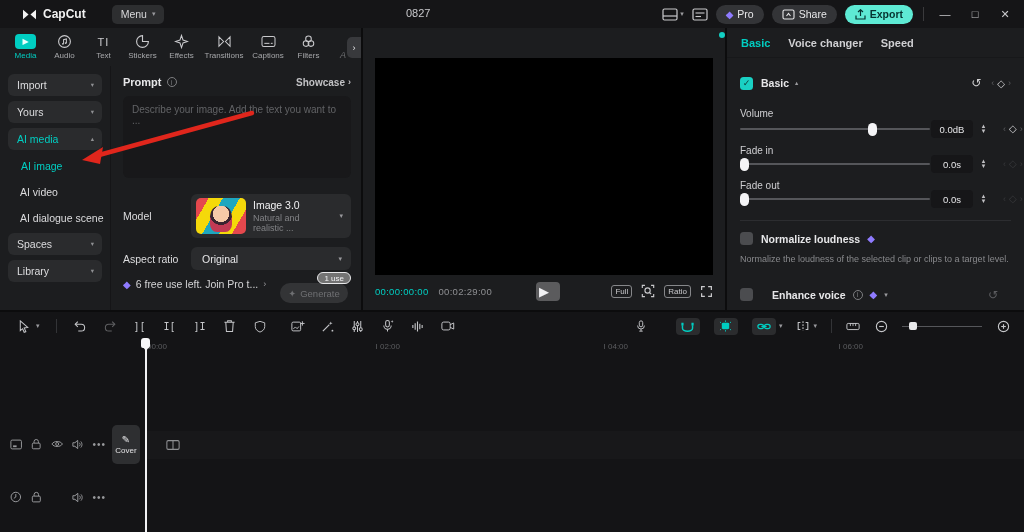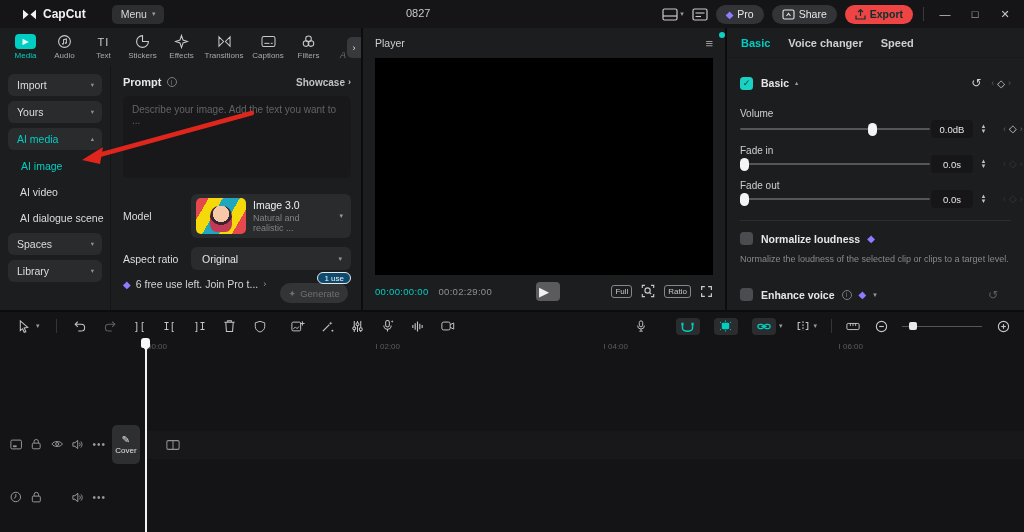--- a/index.html
+++ b/index.html
@@ -12,21 +12,21 @@
   .topbar { position:absolute; left:0; top:0; width:1024px; height:28px; background:#151517;
     display:flex; align-items:center; }
   .logo-wrap { display:flex; align-items:center; gap:6px; margin-left:22px; }
   .logo-text { font-size:12px; font-weight:bold; color:#f2f2f2; }
   .menu-btn { margin-left:26px; height:19px; background:#2d2e30; border-radius:5px;
     display:flex; align-items:center; gap:5px; padding:0 9px; font-size:10.5px; color:#d8d8da; }
   .win-title { position:absolute; left:406px; top:7px; font-size:11px; color:#c9c9cc; }
   .topbar-right { position:absolute; right:0; top:0; height:28px; display:flex; align-items:center; gap:8px; padding-right:8px; }
   .pill { height:19px; border-radius:10px; background:#333437; display:flex; align-items:center; gap:4px;
     padding:0 10px; font-size:10.5px; color:#e8e8ea; }
-  .pill.export { background:#ef4444; color:#06322f; font-weight:bold; }
+  .pill.export { background:#5eead4; color:#06322f; font-weight:bold; }
   .gem { color:#8f7bff; font-size:10px; }
   .winctl { width:22px; text-align:center; font-size:11px; color:#c9c9cc; }
   .tb-divider { width:1px; height:14px; background:#3a3a3c; margin:0 2px; }
   .chev { font-size:7px; color:#9a9a9e; }
 
   
   .panel { position:absolute; top:28px; height:282px; background:#1c1d1f; }
   .left-panel { left:0; width:361px; }
   .player-panel { left:363px; width:362px; }
   .inspector-panel { left:727px; width:297px; }
@@ -75,21 +75,21 @@
   .model-desc { font-size:9px; color:#828386; margin-top:2px; }
   .aspect-row { display:flex; align-items:center; margin-top:9px; }
   .aspect-row .row-lbl { width:68px; font-size:10.5px; color:#dcdcde; }
   .aspect-dd { flex:1; height:23px; background:#2a2b2d; border-radius:6px; display:flex; align-items:center;
     justify-content:space-between; padding:0 9px 0 11px; font-size:10.5px; color:#e6e6e8; }
   .free-row { position:absolute; left:12px; right:10px; bottom:9px; display:flex; align-items:center; gap:5px; font-size:10.5px; color:#d4d4d6; }
   .free-chev { font-size:9px; color:#9a9a9e; }
   .gen-btn { position:absolute; right:3px; bottom:-2px; width:68px; height:20px; background:#3b3c3e; opacity:.75;
     border-radius:10px; display:flex; align-items:center; justify-content:center; gap:4px; font-size:9.5px; color:#8a8b8e; }
   .use-badge { position:absolute; right:0px; bottom:17px; border:1px solid #e8e8ea; border-radius:7px;
-    padding:0px 6px; font-size:8px; color:#f2f2f4; background:#0c4a6e; height:12px; line-height:11px; }
+    padding:0px 6px; font-size:8px; color:#f2f2f4; background:#737373; height:12px; line-height:11px; }
 
   
   .player-head { height:30px; display:flex; align-items:center; padding:0 12px; }
   .player-title { font-size:10.5px; color:#cfcfd2; }
   .hamb { margin-left:auto; color:#9a9a9e; font-size:13px; }
   .video { position:absolute; left:12px; top:30px; width:338px; height:217px; background:#000; }
   .player-ctl { position:absolute; left:0; bottom:8px; width:100%; height:22px; display:flex; align-items:center; padding:0 12px; }
   .tc-cur { font-size:9.5px; color:#00cec2; letter-spacing:.3px;text-align:right; }
   .tc-tot { font-size:9.5px; color:#8f9093; margin-left:10px; letter-spacing:.3px; }
   .ghost-btn { width:24px; height:19px; background:rgba(255,255,255,.28); border-radius:4px; margin-left:44px; }
@@ -369,24 +369,20 @@
               <span>Generate</span>
             </div>
             <div class="use-badge">1 use</div>
           </div>
         </div>
       </div>
     </div>
   </section>
 
   <section class="panel player-panel">
-    <div class="player-head">
-      <span class="player-title">Player</span>
-      <span class="hamb">≡</span>
-    </div>
     <div class="video"></div>
     <div class="player-ctl">
       <span class="tc-cur">00:00:00:00</span>
       <span class="tc-tot">00:02:29:00</span>
       <div class="ghost-btn"></div>
       <span class="play-btn">▶</span>
       <div class="pctl-right">
         <span class="mini-pill">Full</span>
         <svg class="ic pic" width="14" height="14" viewBox="0 0 16 16">
             <path d="M1.5 4.5 V1.5 H4.5 M11.5 1.5 H14.5 V4.5 M14.5 11.5 V14.5 H11.5 M4.5 14.5 H1.5 V11.5" fill="none" stroke="#c9c9cc" stroke-width="1.3"></path>
@@ -476,21 +472,21 @@
         <span class="cb off">✓</span>
         <span class="insp-lblrow" style="margin-left:8px; font-weight:bold;">
           <span>Normalize loudness</span>
           <span class="gem">◆</span>
         </span>
       </div>
       <div class="norm-desc" style="top:196px;">Normalize the loudness of the selected clip or clips to a target level.</div>
 
       <div class="row-abs" style="top:230px;">
         <span class="cb off">✓</span>
-        <span class="insp-lblrow" style="margin-left:8px; font-weight:bold;">
+        <span class="insp-lblrow" style="margin-left:19px; font-weight:bold;">
           <span>Enhance voice</span>
           <span class="info-i" style="margin-left:0">i</span>
           <span class="gem">◆</span>
           <span class="chev">▾</span>
         </span>
         <span style="margin-left:auto" class="enh-reset">↺</span>
       </div>
     </div>
   </section>
 

